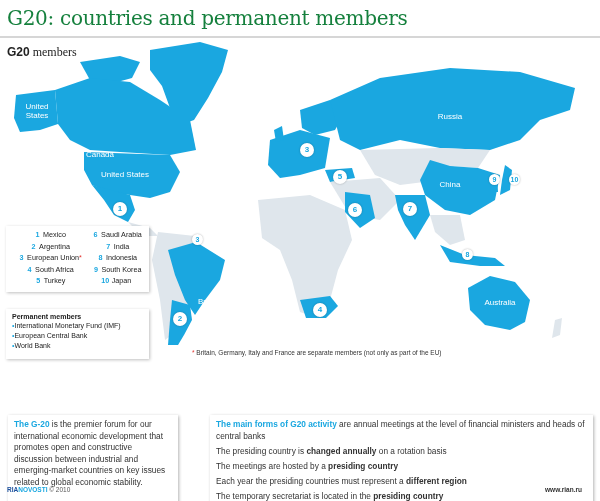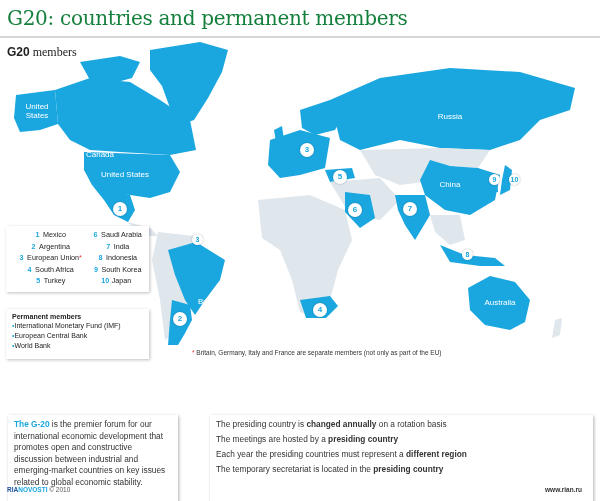--- a/index.html
+++ b/index.html
@@ -140,20 +140,21 @@
   <div class="it"><span class="dot">•</span><span>World Bank</span></div>
 </div>
 
 <div class="footnote"><span class="star">*</span><span> Britain, Germany, Italy and France are separate members (not only as part of the EU)</span></div>
 
 <div class="box box1">
   <p><span class="accent">The G-20</span><span>  is the premier forum for our international economic development that promotes open and constructive discussion between industrial and emerging-market countries on key issues related to global economic stability.</span></p>
 </div>
 
 <div class="box box2">
+  <p><span class="accent">The main forms of G20 activity</span><span>  are annual meetings at the level of financial ministers and heads of central banks</span></p>
   <p><span>The presiding country is </span><b>changed annually</b><span> on a rotation basis</span></p>
   <p><span>The meetings are hosted by a </span><b>presiding country</b><span></span></p>
   <p><span>Each year the presiding countries must represent a </span><b>different region</b><span></span></p>
   <p><span>The temporary secretariat is located in the </span><b>presiding country</b><span></span></p>
 </div>
 
 <div class="footer-left"><span class="ria">RIA</span><span class="nov">NOVOSTI</span><span> © 2010</span></div>
 <div class="footer-right">www.rian.ru</div>
 
 </body></html>

